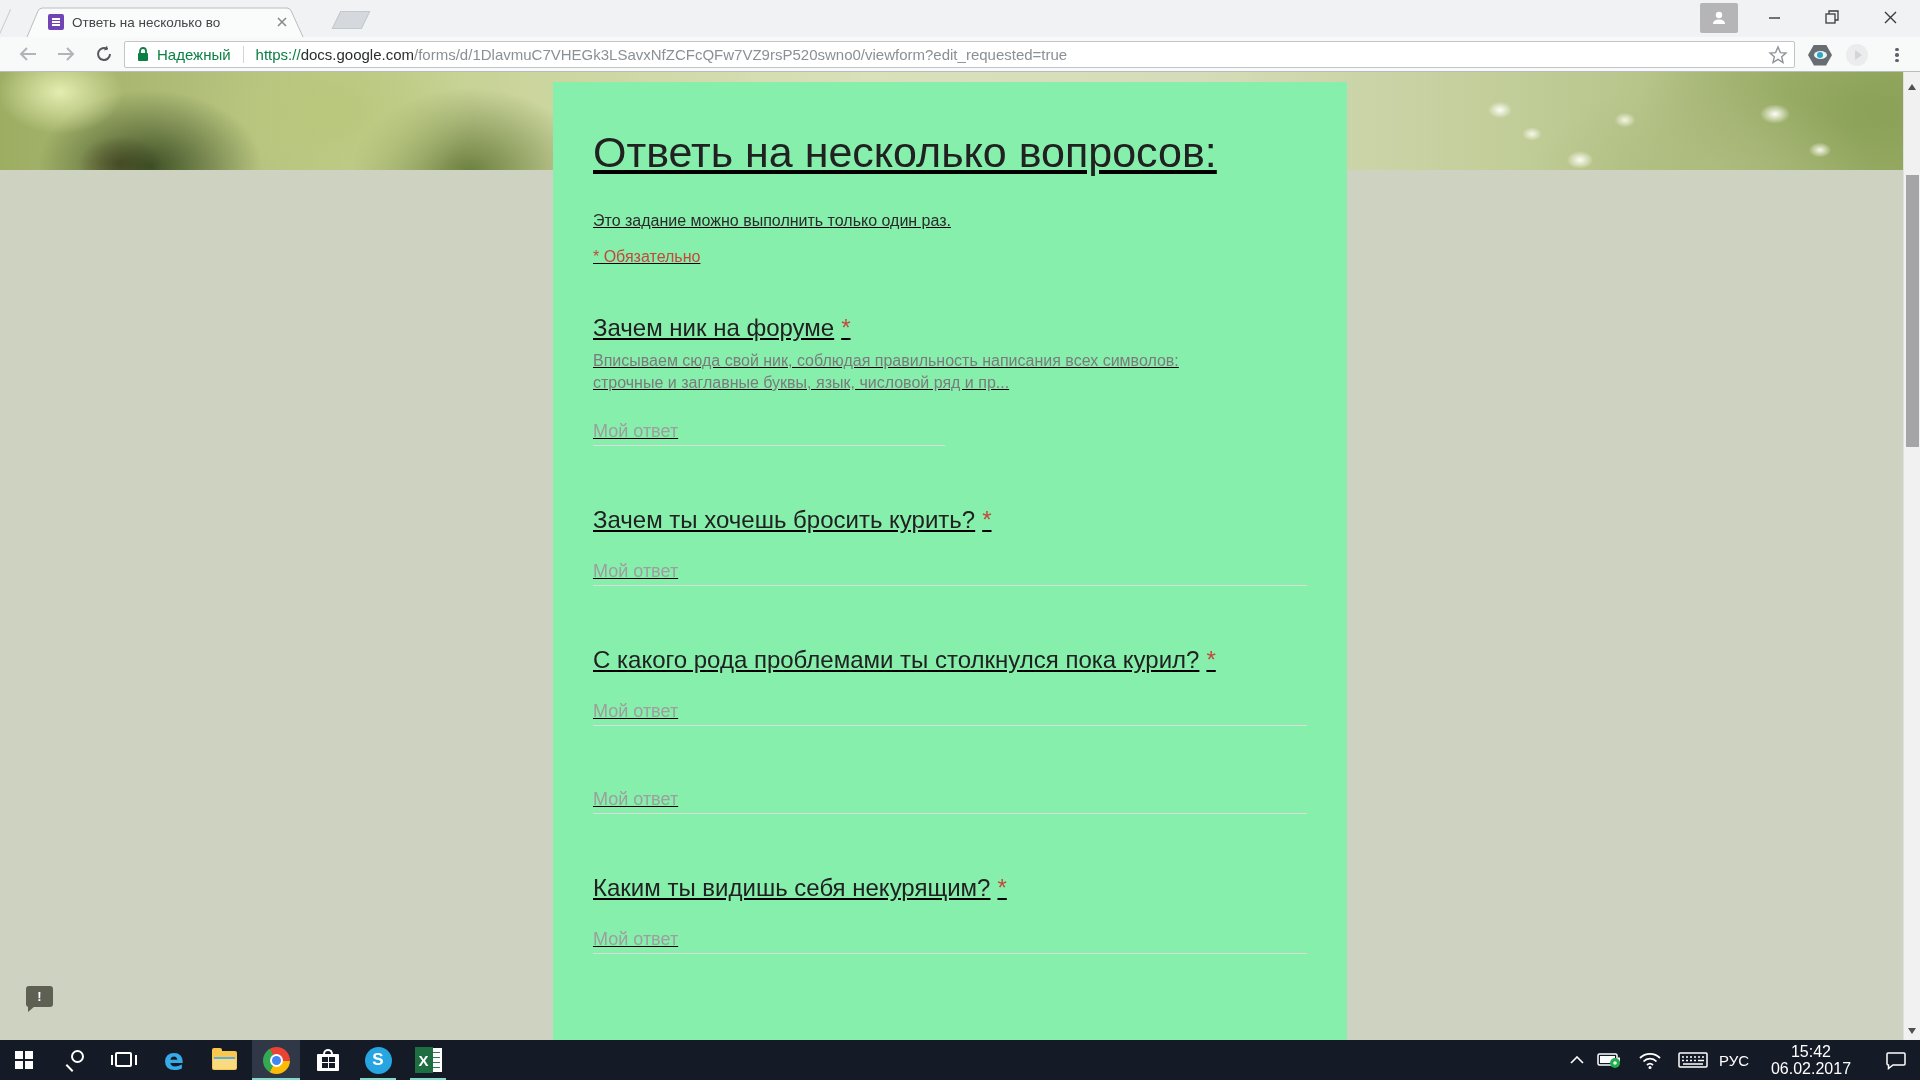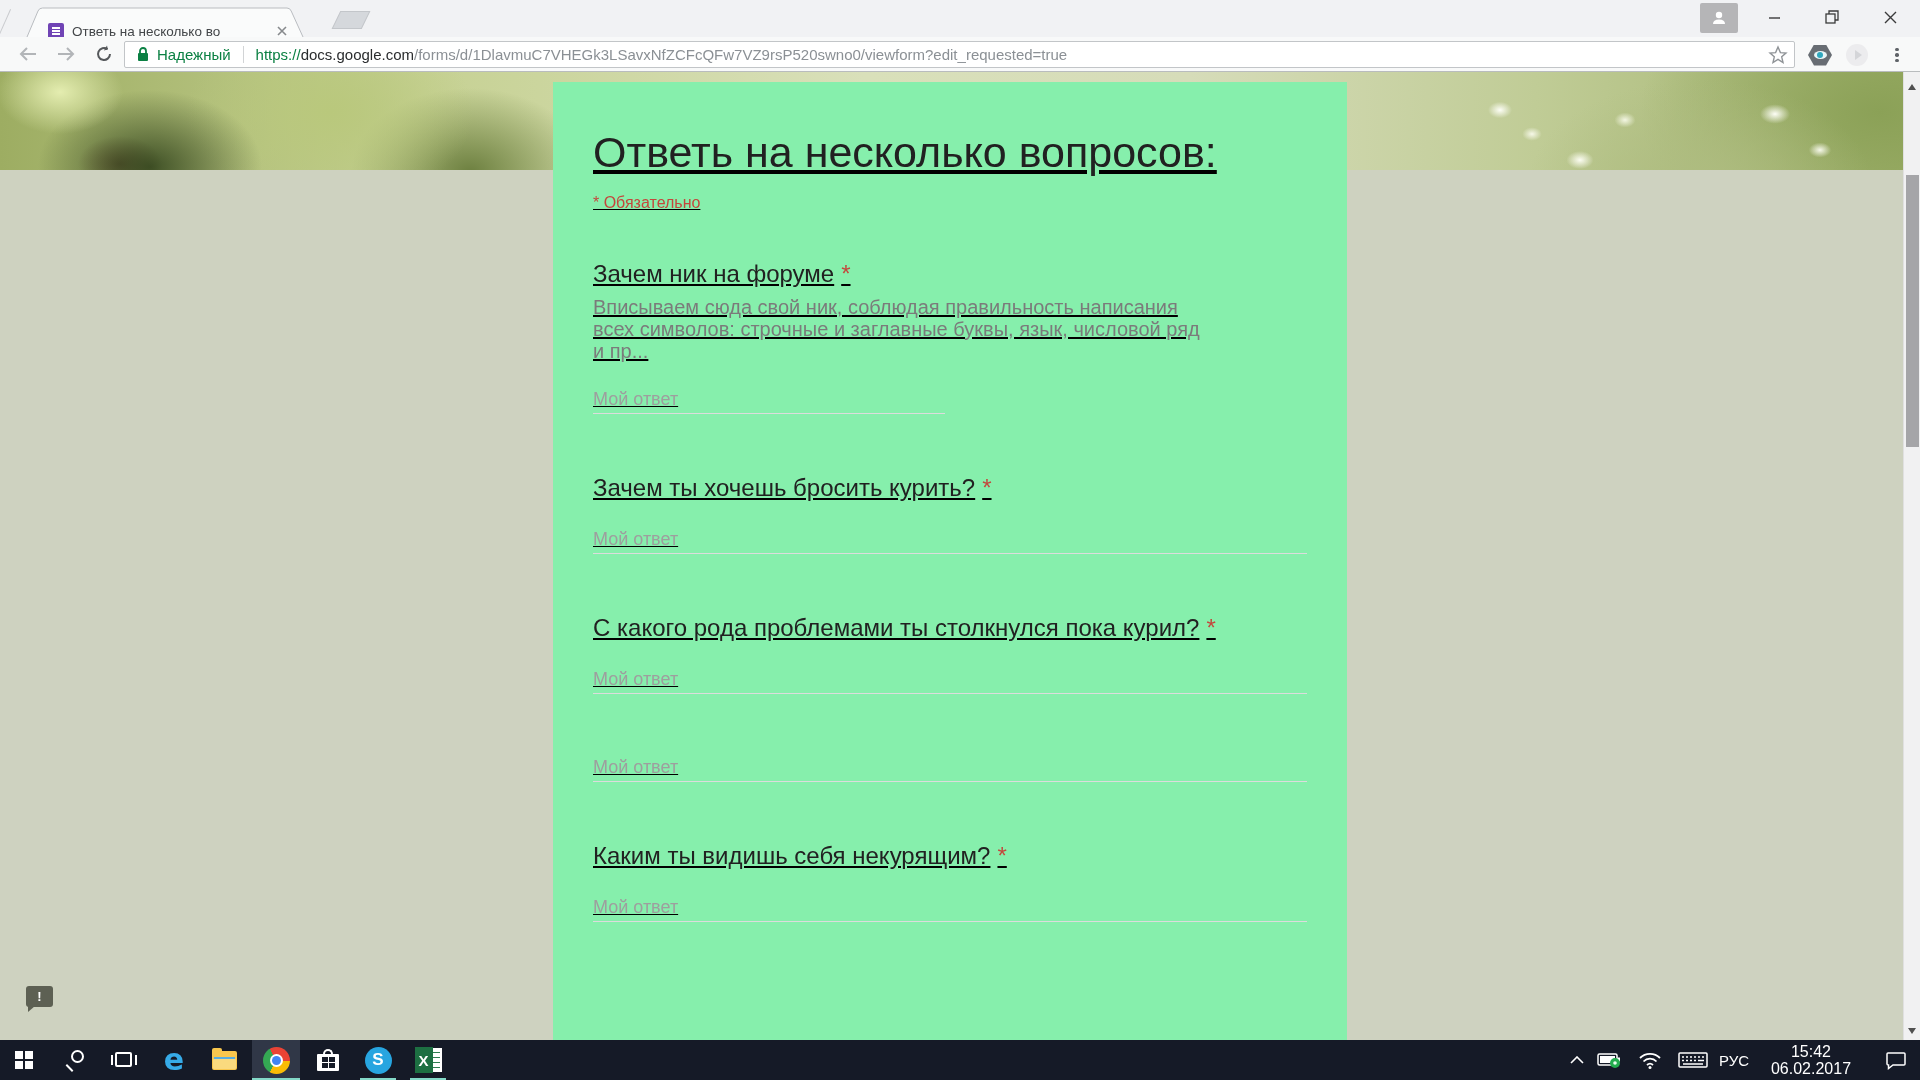--- a/index.html
+++ b/index.html
@@ -6,21 +6,21 @@
   html,body { background:#222; }
   #screen {
     position:relative; width:1920px; height:1080px; overflow:hidden;
     font-family:"Liberation Sans","DejaVu Sans",sans-serif; background:#ced2c0;
   }
   
   .titlebar { position:absolute; left:0; top:0; width:1920px; height:37px; background:#f1f2f4; }
   .edge-slant { position:absolute; left:4px; top:8px; width:1px; height:30px; background:#c9cbce; transform:rotate(24deg); }
   .tab { position:absolute; left:26px; top:7px; width:278px; height:30px; }
   .tab svg.tab-bg { position:absolute; left:0; top:0; }
-  .tab-content { position:absolute; left:22px; top:9px; width:242px; height:30px; display:flex; align-items:center; gap:8px; }
+  .tab-content { position:absolute; left:22px; top:0; width:242px; height:30px; display:flex; align-items:center; gap:8px; }
   .forms-favicon { width:16px; height:16px; border-radius:2px; background:#7044b5; position:relative; flex:0 0 auto; }
   .forms-favicon i { position:absolute; left:4px; width:8px; height:2px; background:#fff; }
   .forms-favicon i:nth-child(1){ top:4px; } .forms-favicon i:nth-child(2){ top:7px; } .forms-favicon i:nth-child(3){ top:10px; }
   .tab-title { font-size:13.5px; color:#434649; white-space:nowrap; overflow:hidden; width:175px; }
   .tab-close { margin-left:auto; width:16px; height:16px; display:flex; align-items:center; justify-content:center; }
   .newtab { position:absolute; left:336px; top:11px; width:30px; height:18px; background:#d5d8dc; transform:skewX(-26deg); border:1px solid #c3c6ca; }
   .profile-btn { position:absolute; left:1700px; top:3px; width:38px; height:30px; background:#b5b5b7; border-radius:2px; display:flex; align-items:center; justify-content:center; }
   .winctl { position:absolute; top:0; height:34px; width:44px; display:flex; align-items:center; justify-content:center; }
   #min-btn{ left:1752px; } #restore-btn{ left:1810px; } #close-btn{ left:1868px; }
   
@@ -64,21 +64,21 @@
   }
   .form-card { position:absolute; left:553px; top:10px; width:794px; height:968px; background:#86efac;text-decoration:underline; }
   .card-inner { padding:46px 40px 0 40px; }
   .form-title { font-size:43px; font-weight:400; color:#212121; line-height:48px; }
   .form-desc { margin-top:36px; font-size:16px; color:#2b2b2b; }
   .required-note { margin-top:18px; font-size:16px; color:#c4473c; }
   .question { margin-top:60px; }
   .question.first { margin-top:48px; }
   .q-title { font-size:24px; font-weight:400; color:#212121; line-height:28px; }
   .q-required { color:#c4473c; margin-left:7px; }
-  .q-help { margin-top:8px; font-size:20px; color:#7b7b7b; line-height:22px; max-width:610px; }
+  .q-help { margin-top:8px; font-size:16px; color:#7b7b7b; line-height:22px; max-width:610px; }
   .answer-input { display:block; margin-top:24px; border:none; outline:none; border-bottom:1px solid #dcdcdc; font-size:18px; color:#555; height:28px; background:transparent; font-family:inherit; }
   .answer-input::placeholder { color:#9e9e9e; opacity:1; }
   .answer-input.half { width:352px; }
   .answer-input.full { width:714px; }
   .feedback-bubble { position:absolute; left:26px; top:914px; width:27px; height:21px; background:#5d6053; border-radius:3px; display:flex; align-items:center; justify-content:center; color:#fff; font-size:13px; font-weight:bold; }
   .feedback-bubble:after { content:""; position:absolute; left:2px; bottom:-5px; border-left:7px solid #5d6053; border-bottom:6px solid transparent; }
   
   .scrollbar { position:absolute; left:1903px; top:0; width:17px; height:968px; background:#f1f1f2; border-left:1px solid #e0e0e0; }
   .sb-up { position:absolute; left:4px; top:12px; width:0; height:0; border-left:4.5px solid transparent; border-right:4.5px solid transparent; border-bottom:6px solid #505050; }
   .sb-down { position:absolute; left:4px; bottom:6px; width:0; height:0; border-left:4.5px solid transparent; border-right:4.5px solid transparent; border-top:6px solid #505050; }
@@ -236,20 +236,21 @@
         </span>
     </div>
   </div>
 
   <div class="page">
     <div class="banner"></div>
 
     <div class="form-card">
       <div class="card-inner">
         <div class="form-title">Ответь на несколько вопросов:</div>
+        <div class="form-desc">Это задание можно выполнить только один раз.</div>
         <div class="required-note">* Обязательно</div>
 
         <div class="question first">
           <div class="q-title"><span>Зачем ник на форуме</span><span class="q-required">*</span></div>
           <div class="q-help">Вписываем сюда свой ник, соблюдая правильность написания всех символов: строчные и заглавные буквы, язык, числовой ряд и пр...</div>
           <input class="answer-input half" type="text" placeholder="Мой ответ" style="">
         </div>
 
         <div class="question">
           <div class="q-title"><span>Зачем ты хочешь бросить курить?</span><span class="q-required">*</span></div>

